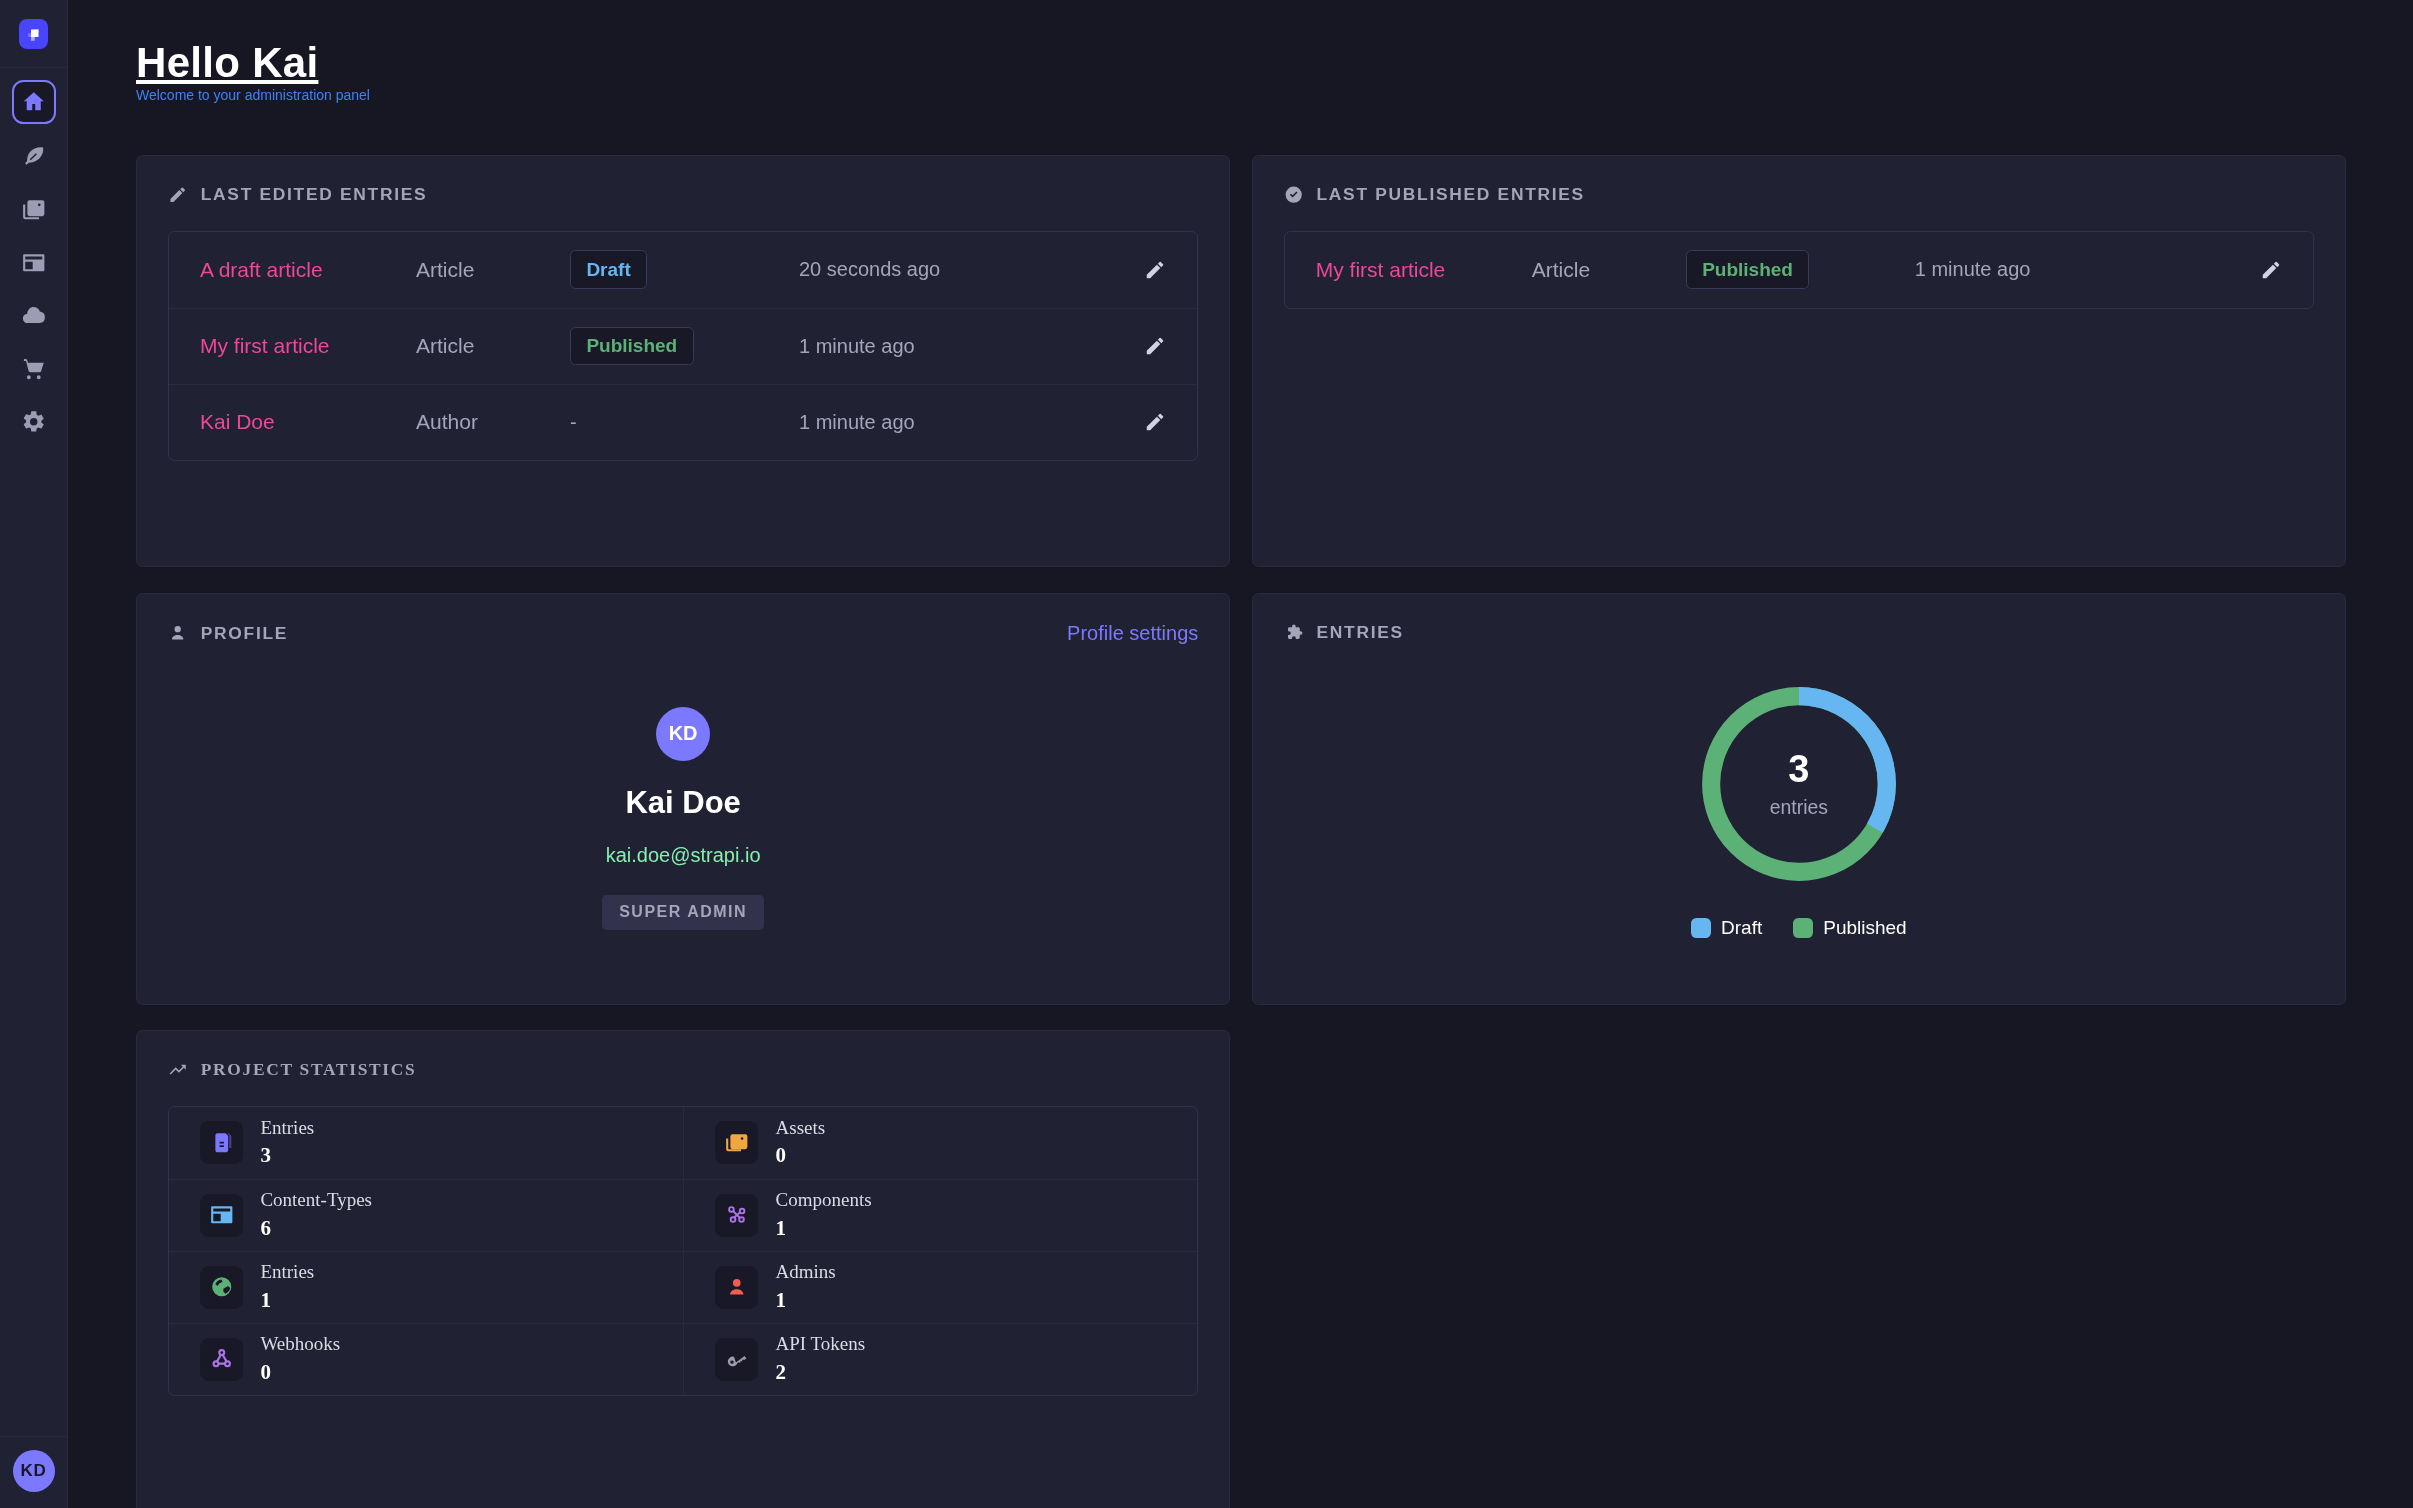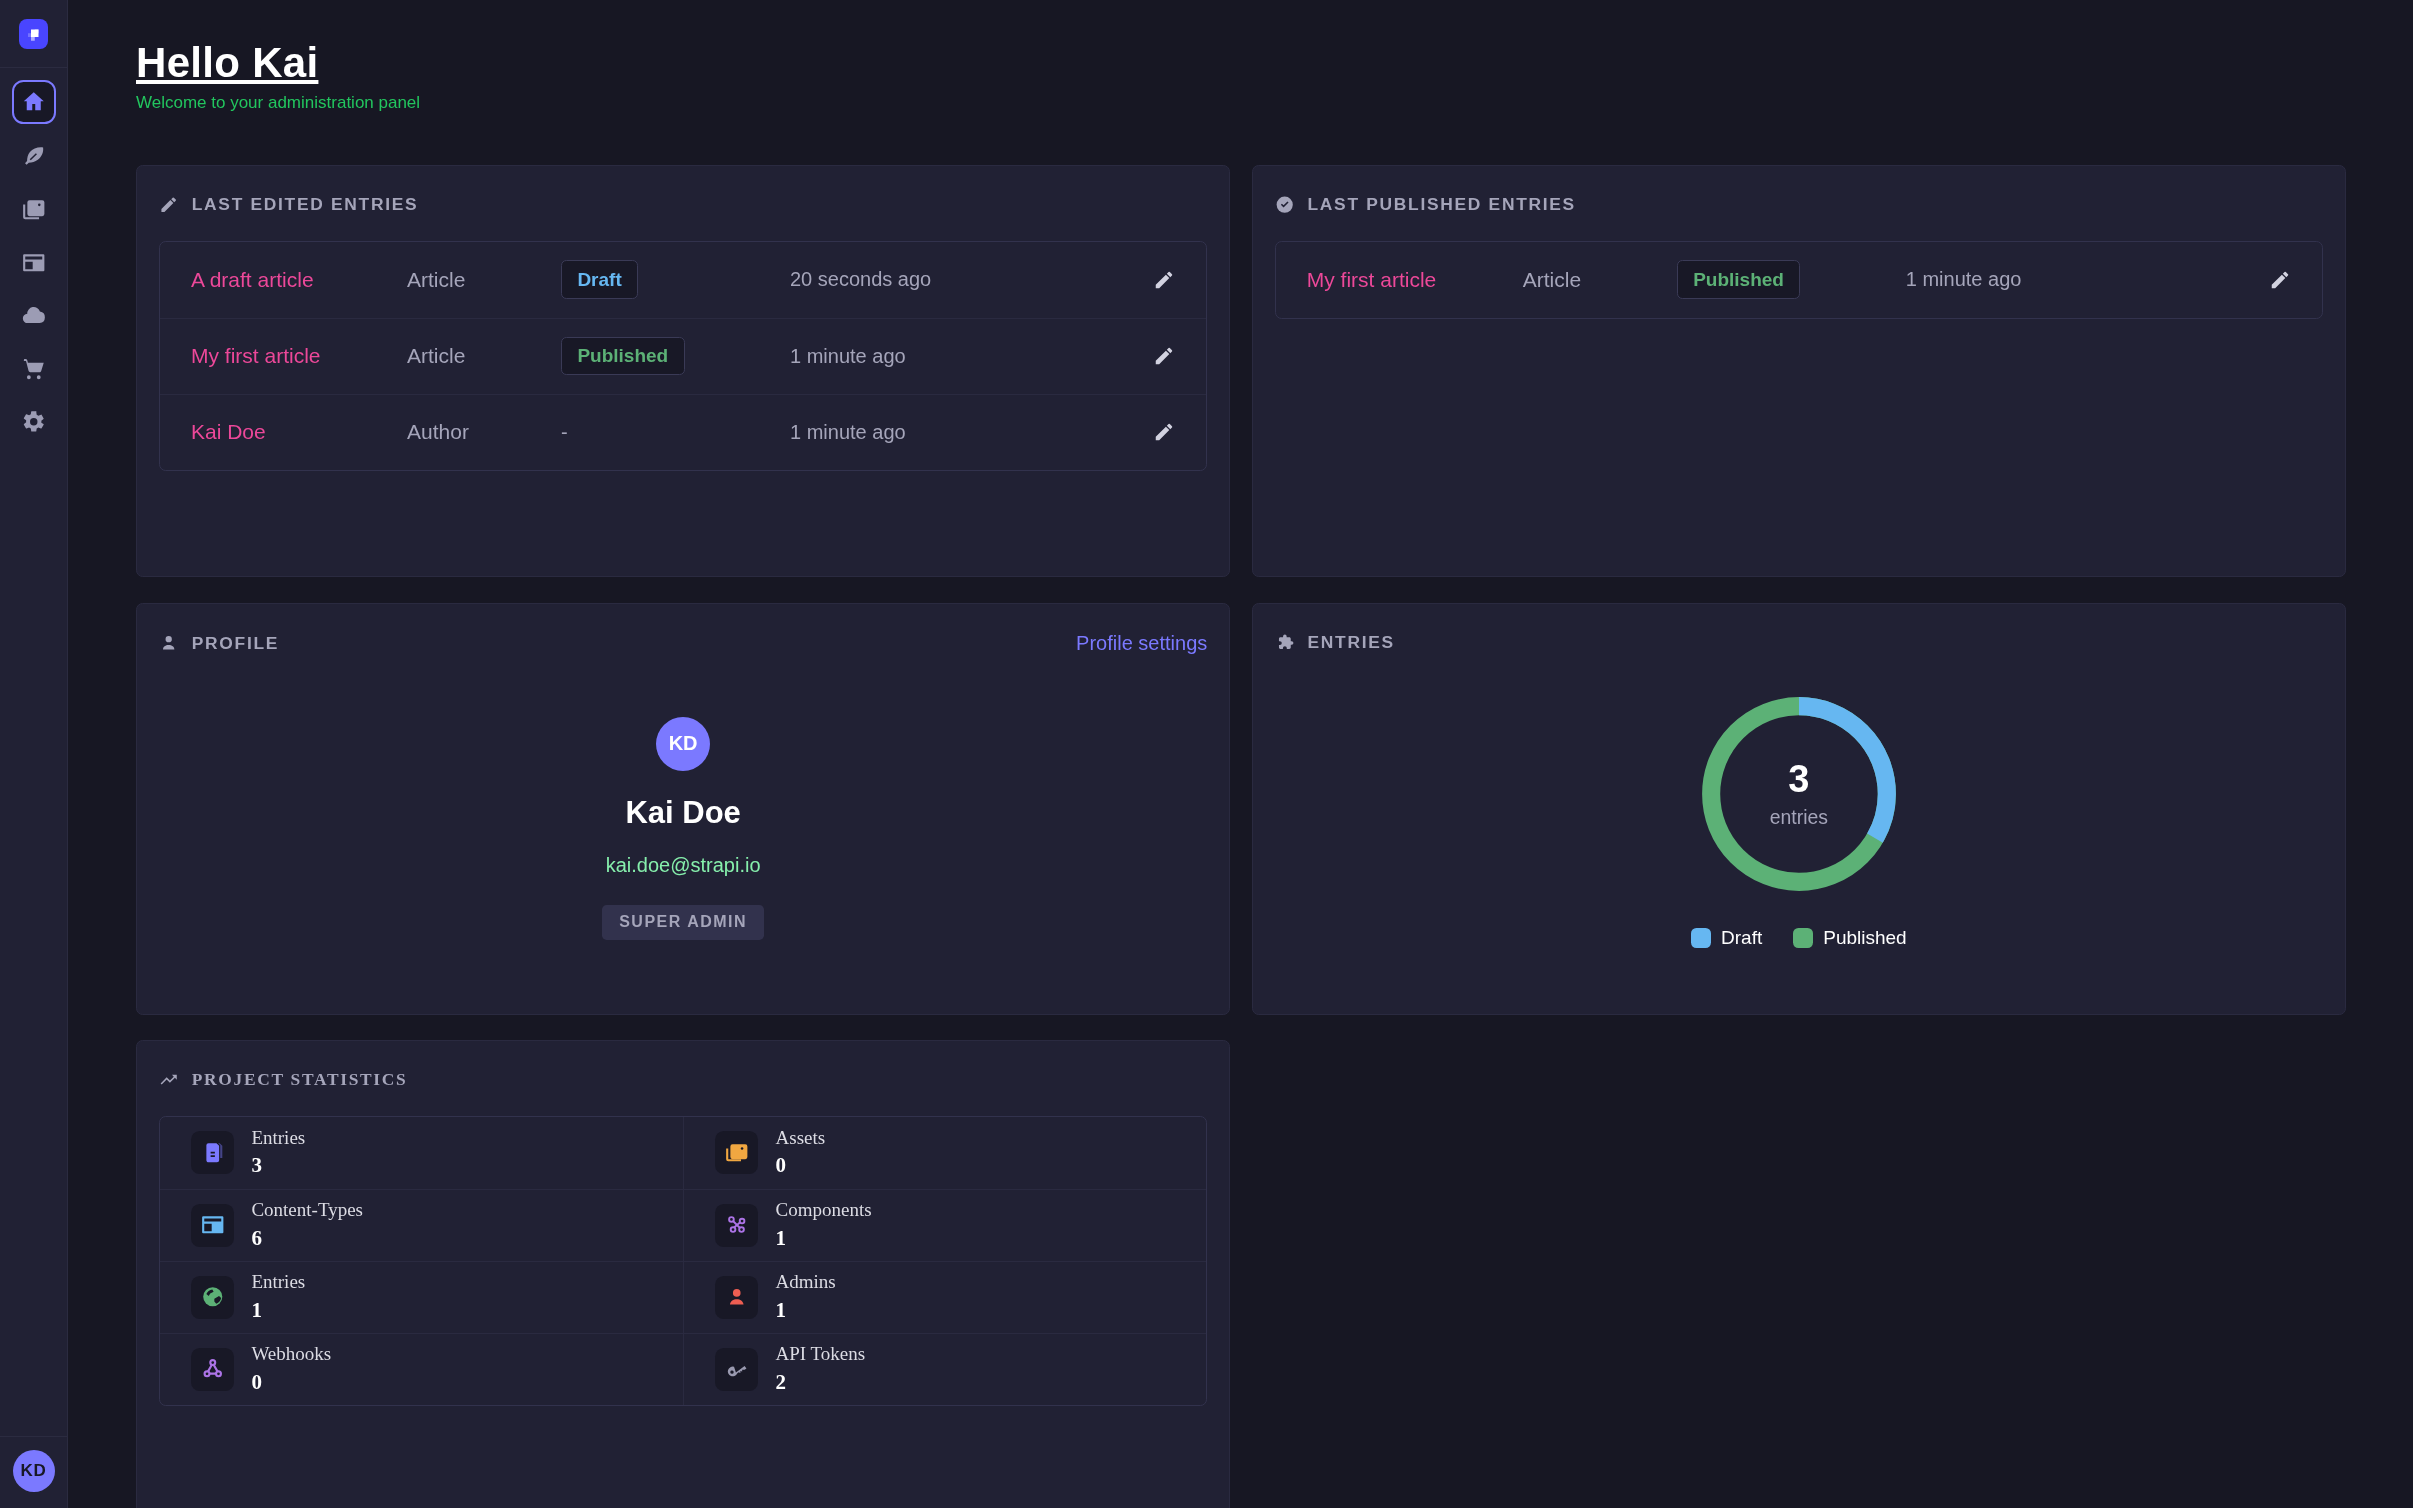--- a/index.html
+++ b/index.html
@@ -33,28 +33,28 @@
   .active-box svg { fill:#7b79ff; }
   .side-bottom { margin-top:auto; width:100%; display:flex; flex-direction:column; align-items:center; }
   .side-avatar {
     margin:13.4px 0 16px; width:42px; height:42px; border-radius:50%;
     background:#7b79ff; color:#181826; font-size:17px; font-weight:700;
     display:flex; align-items:center; justify-content:center; letter-spacing:0.7px; cursor:pointer;
   }
   
   .main { flex:1; padding:39px 67px 0 68px; }
   .page-title { font-size:42px; font-weight:700; letter-spacing:0.3px;text-decoration:underline; }
-  .page-subtitle { margin-top:6px; font-size:17px; color:#22c55e; }
+  .page-subtitle { margin-top:0; font-size:14px; color:#3b82f6; }
   .grid {
     margin-top:52px; display:grid;
     grid-template-columns:1fr 1fr; column-gap:21.5px; row-gap:25.5px;
   }
   .card {
     background:#212134; border:0.7px solid #2a2a40; border-radius:6.7px;
-    padding:28px 22px; height:412px; overflow:hidden;
+    padding:28px 31px; height:412px; overflow:hidden;
   }
   .card.stats-card { height:530px;font-family:Liberation Serif, serif; }
   .card-header { display:flex; align-items:center; gap:13.4px; }
   .card-header svg { width:19.4px; height:19.4px; fill:#a5a5ba; flex:0 0 auto; }
   .card-header-label {
     font-size:17.4px; font-weight:700; color:#a5a5ba;
     text-transform:uppercase; letter-spacing:1.7px;
   }
   .spacer { flex:1; }
   .link { font-size:20px; color:#7b79ff; text-decoration:none; cursor:pointer; }

